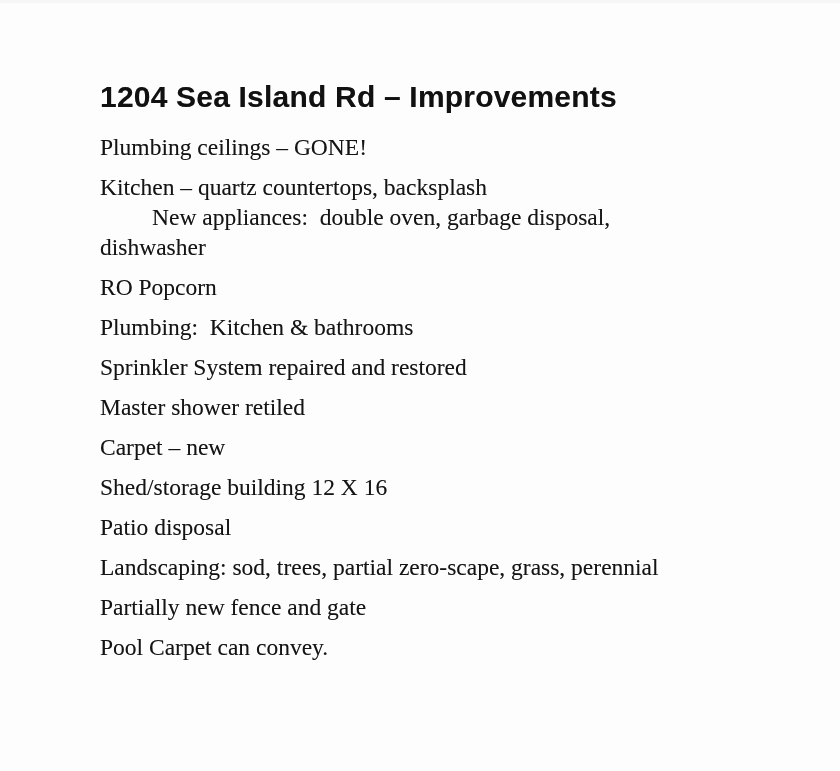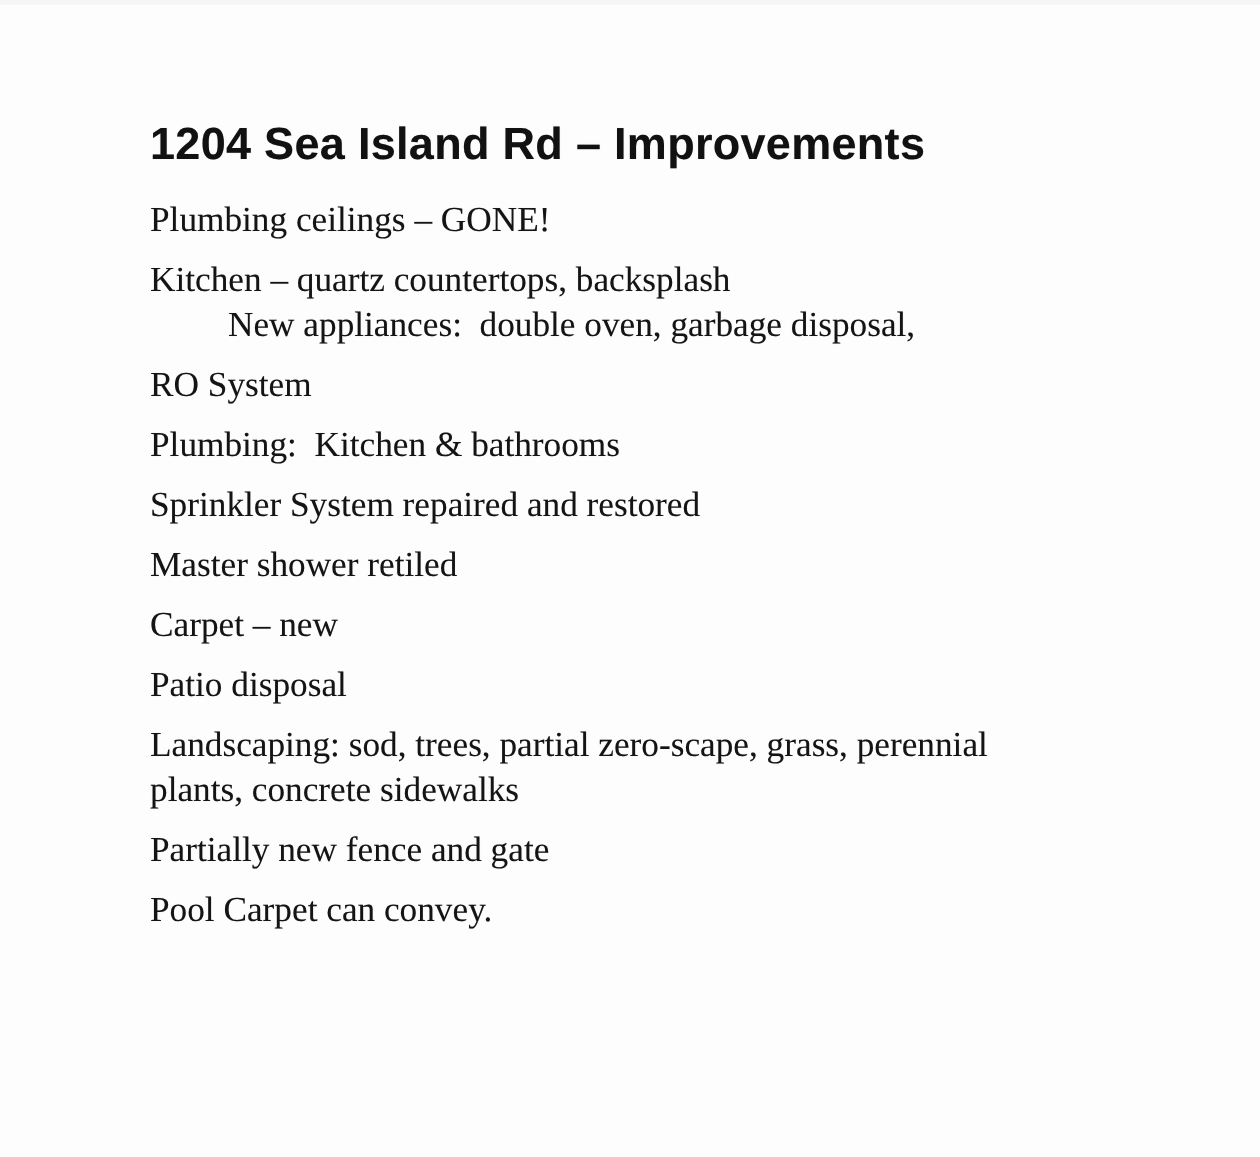--- a/index.html
+++ b/index.html
@@ -63,42 +63,45 @@
   <h1 class="doc-title">1204 Sea Island Rd – Improvements</h1>
 
   <div class="doc-body">
 
   <div class="paragraph">
         <div class="doc-line">Plumbing ceilings – GONE!</div>
       </div>
       <div class="paragraph">
         <div class="doc-line">Kitchen – quartz countertops, backsplash</div>
         <div class="doc-line">	New appliances:  double oven, garbage disposal,</div>
+        <div class="doc-line">dishwasher</div>
       </div>
       <div class="paragraph">
-        <div class="doc-line">RO System</div>
+        <div class="doc-line">RO Popcorn</div>
       </div>
       <div class="paragraph">
         <div class="doc-line">Plumbing:  Kitchen &amp; bathrooms</div>
       </div>
       <div class="paragraph">
         <div class="doc-line">Sprinkler System repaired and restored</div>
       </div>
       <div class="paragraph">
         <div class="doc-line">Master shower retiled</div>
       </div>
       <div class="paragraph">
         <div class="doc-line">Carpet – new</div>
       </div>
       <div class="paragraph">
+        <div class="doc-line">Shed/storage building 12 X 16</div>
+      </div>
+      <div class="paragraph">
         <div class="doc-line">Patio disposal</div>
       </div>
       <div class="paragraph">
         <div class="doc-line">Landscaping: sod, trees, partial zero-scape, grass, perennial</div>
-        <div class="doc-line">plants, concrete sidewalks</div>
       </div>
       <div class="paragraph">
         <div class="doc-line">Partially new fence and gate</div>
       </div>
       <div class="paragraph">
         <div class="doc-line">Pool Carpet can convey.</div>
       </div>
     </div>
 </div>
 

